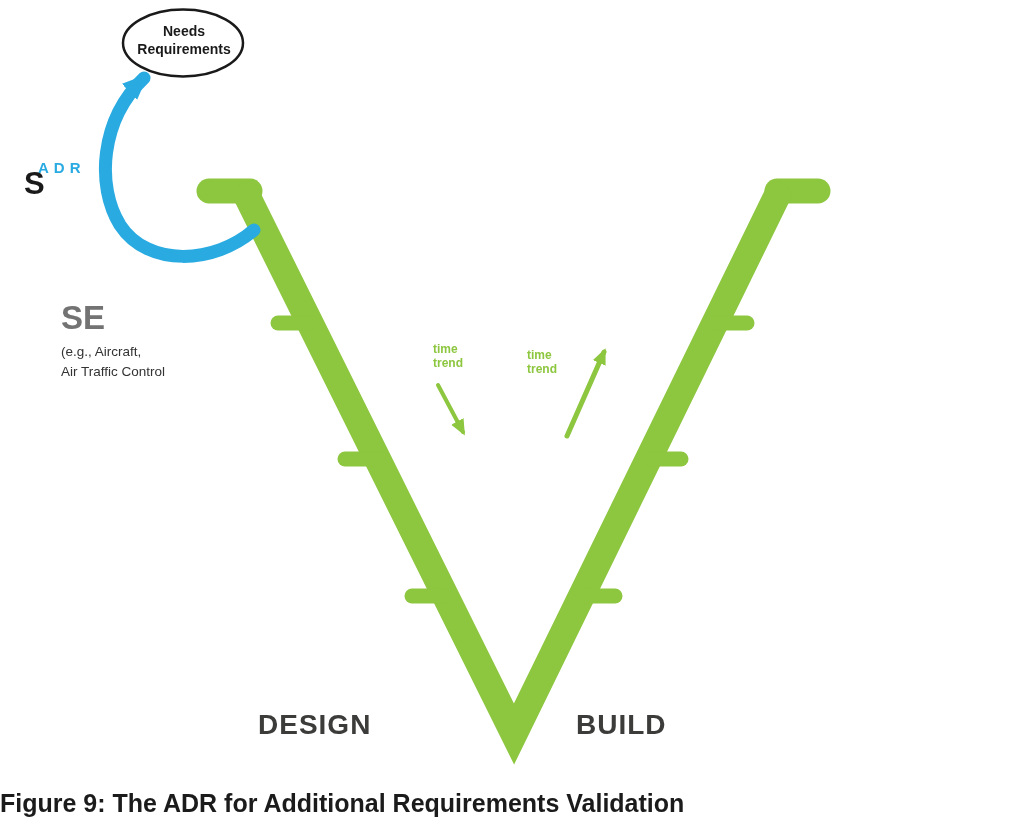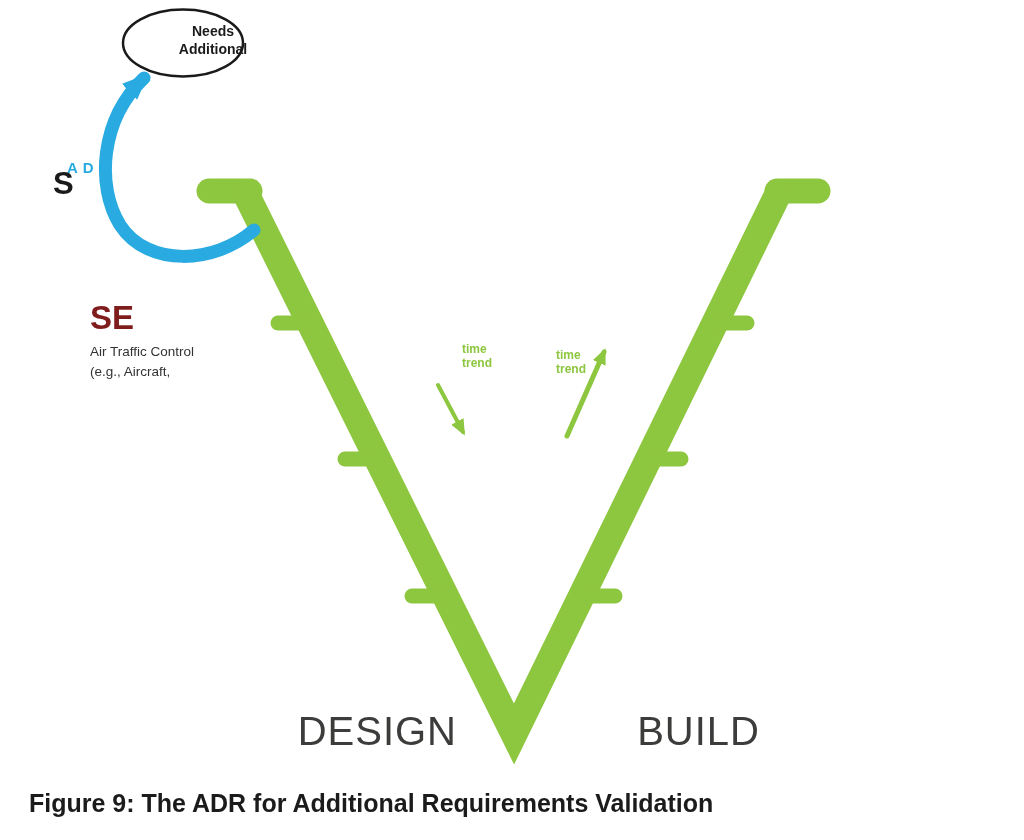--- a/index.html
+++ b/index.html
@@ -9,52 +9,52 @@
   }
   html,body{margin:0;padding:0;background:#ffffff;}
   .stage{
     position:relative;
     width:1024px;height:840px;
     background:#ffffff;
     overflow:hidden;
     font-family:"Liberation Sans","DejaVu Sans",sans-serif;
   }
   .stage svg{position:absolute;left:0;top:0;}
-  .lbl{position:absolute;white-space:nowrap;padding-left:29px;}
+  .lbl{position:absolute;white-space:nowrap;}
   .bubble-text{
     left:123px;top:22px;width:122px;
     text-align:center;font-size:14px;font-weight:bold;
     color:#1a1a1a;line-height:1.3;
   }
   .adr{
     left:38px;top:139px;
     color:var(--blue);font-size:15px;font-weight:bold;letter-spacing:5px;margin-top:20px;
   }
   .s-big{
     left:24px;top:166px;
     color:#1a1a1a;font-size:31px;font-weight:bold;
   }
   .se-block{
     left:61px;top:300px;width:200px;white-space:normal;
   }
   .se-title{
-    color:#7f1d1d;font-size:33px;font-weight:bold;line-height:1.1;
+    color:#737373;font-size:33px;font-weight:bold;line-height:1.1;
   }
   .se-sub{
     margin-top:6px;color:#333333;font-size:13.5px;line-height:1.45;
   }
   .trend{
     width:64px;text-align:left;
     color:var(--green);font-size:12px;font-weight:bold;line-height:1.15;
   }
   .trend-left{left:433px;top:343px;}
   .trend-right{left:527px;top:349px;}
   .phase{
-    text-align:right;color:var(--dark);
-    font-size:40px;font-weight:normal;letter-spacing:1px;
+    text-align:left;color:var(--dark);
+    font-size:28px;font-weight:bold;letter-spacing:1px;
   }
   .design{left:258px;top:709px;width:170px;}
   .build{left:576px;top:709px;width:155px;}
   .caption{
     left:0;top:789px;width:1024px;text-align:left;
     color:#1b1b1b;font-size:25px;font-weight:bold;
   }
 </style>
 </head>
 <body>
@@ -96,32 +96,32 @@
     <g>
       <line x1="438" y1="385" x2="463" y2="432" stroke="var(--green)" stroke-width="4" stroke-linecap="round" marker-end="url(#arrow-green)"></line>
     </g>
     <g>
       <line x1="567" y1="436" x2="604" y2="352" stroke="var(--green)" stroke-width="5" stroke-linecap="round" marker-end="url(#arrow-green)"></line>
     </g>
   </svg>
 
   <div class="lbl bubble-text">
     <div>Needs</div>
-    <div>Additional</div>
+    <div>Requirements</div>
   </div>
 
   <div class="lbl adr">ADR</div>
 
   <div class="lbl s-big">S</div>
 
   <div class="lbl se-block">
     <div class="se-title">SE</div>
     <div class="se-sub">
+      <div>(e.g., Aircraft,</div>
       <div>Air Traffic Control</div>
-      <div>(e.g., Aircraft,</div>
     </div>
   </div>
 
   <div class="lbl trend trend-left">
     <div>time</div>
     <div>trend</div>
   </div>
 
   <div class="lbl trend trend-right">
     <div>time</div>

